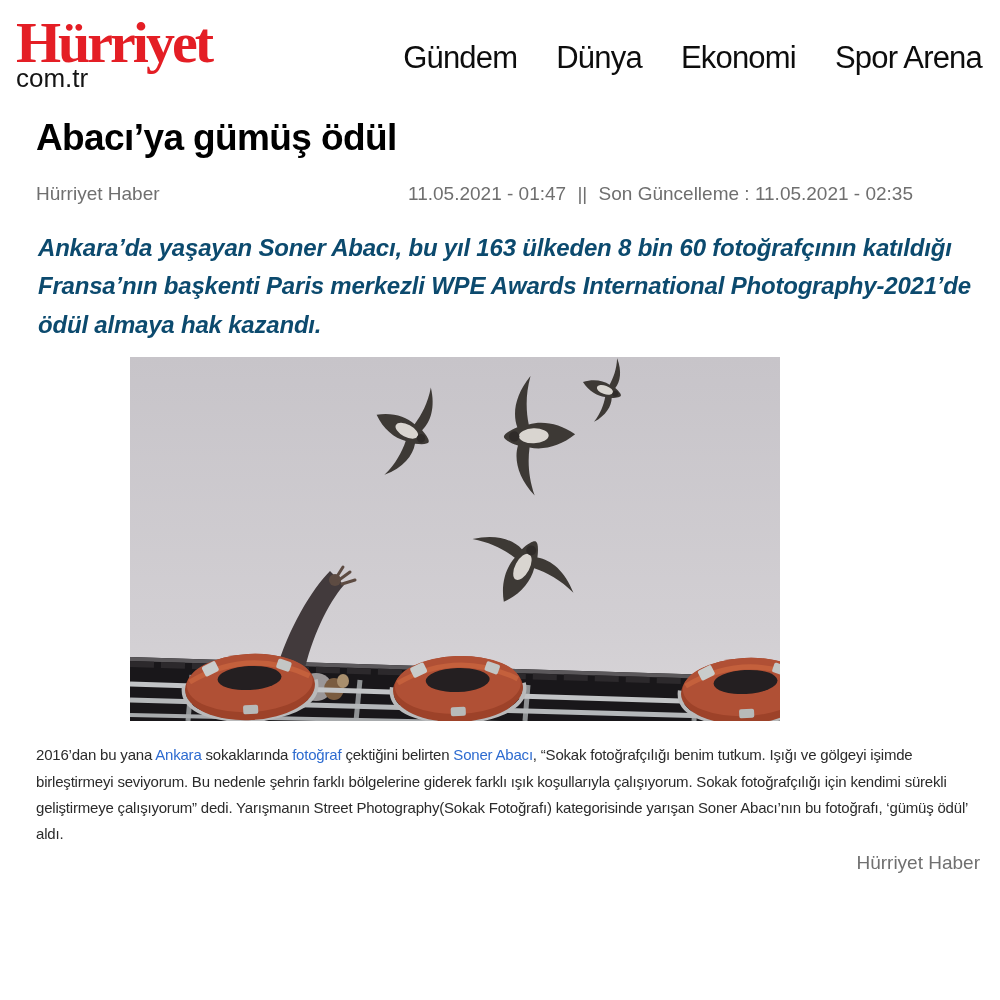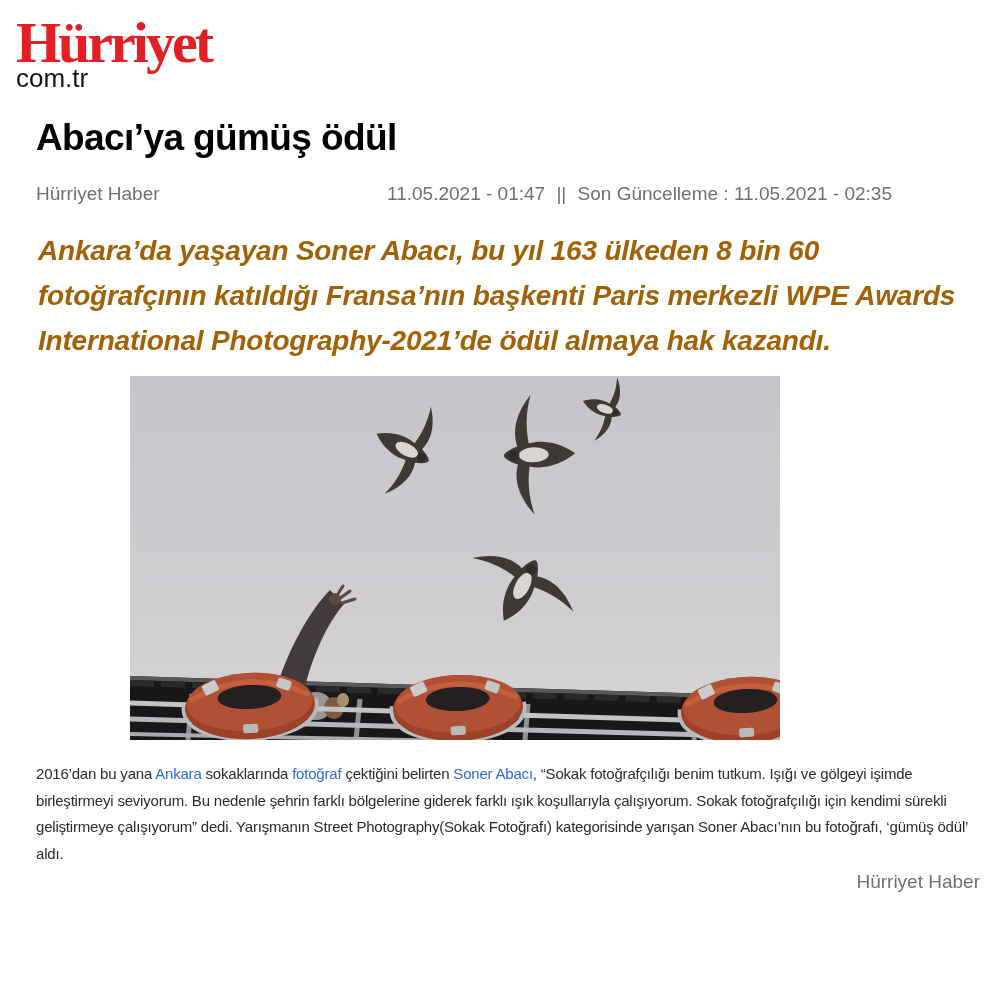--- a/index.html
+++ b/index.html
@@ -19,43 +19,49 @@
     margin-top:-7px;padding-right:6px;font-family:"Liberation Sans", sans-serif;
   }
   .nav{margin-left:auto;display:flex;gap:39px;padding-top:26px;padding-right:2px;}
   .nav-item{font-size:31px;color:#0d0d0d;letter-spacing:-0.8px;cursor:pointer;white-space:nowrap;}
   
   .title{
     margin:26px 28px 0 36px;font-size:37px;font-weight:700;color:#000000;
     letter-spacing:-0.6px;
   }
   .meta{display:flex;align-items:baseline;margin:24px 36px 0 36px;font-size:19px;color:#6f6f6f;}
-  .meta-date{margin-left:auto;margin-right:72px;white-space:nowrap;}
+  .meta-date{margin-left:auto;margin-right:51px;white-space:nowrap;}
   .meta-sep{padding:0 6px;}
   .lead{
-    margin:24px 26px 0 38px;font-size:28px;font-weight:700;font-style:italic;
-    line-height:1.6;color:#a16207;letter-spacing:-0.2px;
+    margin:24px 26px 0 38px;font-size:24px;font-weight:700;font-style:italic;
+    line-height:1.6;color:#0c4a6e;letter-spacing:-0.2px;
   }
   .photo-wrap{margin:13px 0 0 130px;width:650px;height:364px;}
   .photo-wrap svg{display:block;}
   .body-text{
     margin:21px 24px 3px 36px;font-size:15px;line-height:1.76;color:#2b2b2b;
     letter-spacing:-0.2px;
   }
   .link{color:#2d6bd0;cursor:pointer;}
   .credit{text-align:right;margin:4px 20px 0 0;font-size:19px;color:#707070;}
 </style>
 </head>
 <body>
 
 <div class="header">
   <div class="logo">
     <span class="logo-brand">Hürriyet</span>
     <span class="logo-suffix">com.tr</span>
   </div>
+  <nav class="nav">
+    <span class="nav-item">Gündem</span>
+    <span class="nav-item">Dünya</span>
+    <span class="nav-item">Ekonomi</span>
+    <span class="nav-item">Spor Arena</span>
+  </nav>
 </div>
 
 <h1 class="title">Abacı’ya gümüş ödül</h1>
 
 <div class="meta">
   <span class="meta-byline">Hürriyet Haber</span>
   <span class="meta-date">
     <span>11.05.2021 - 01:47</span>
     <span class="meta-sep">||</span>
     <span>Son Güncelleme : 11.05.2021 - 02:35</span>

